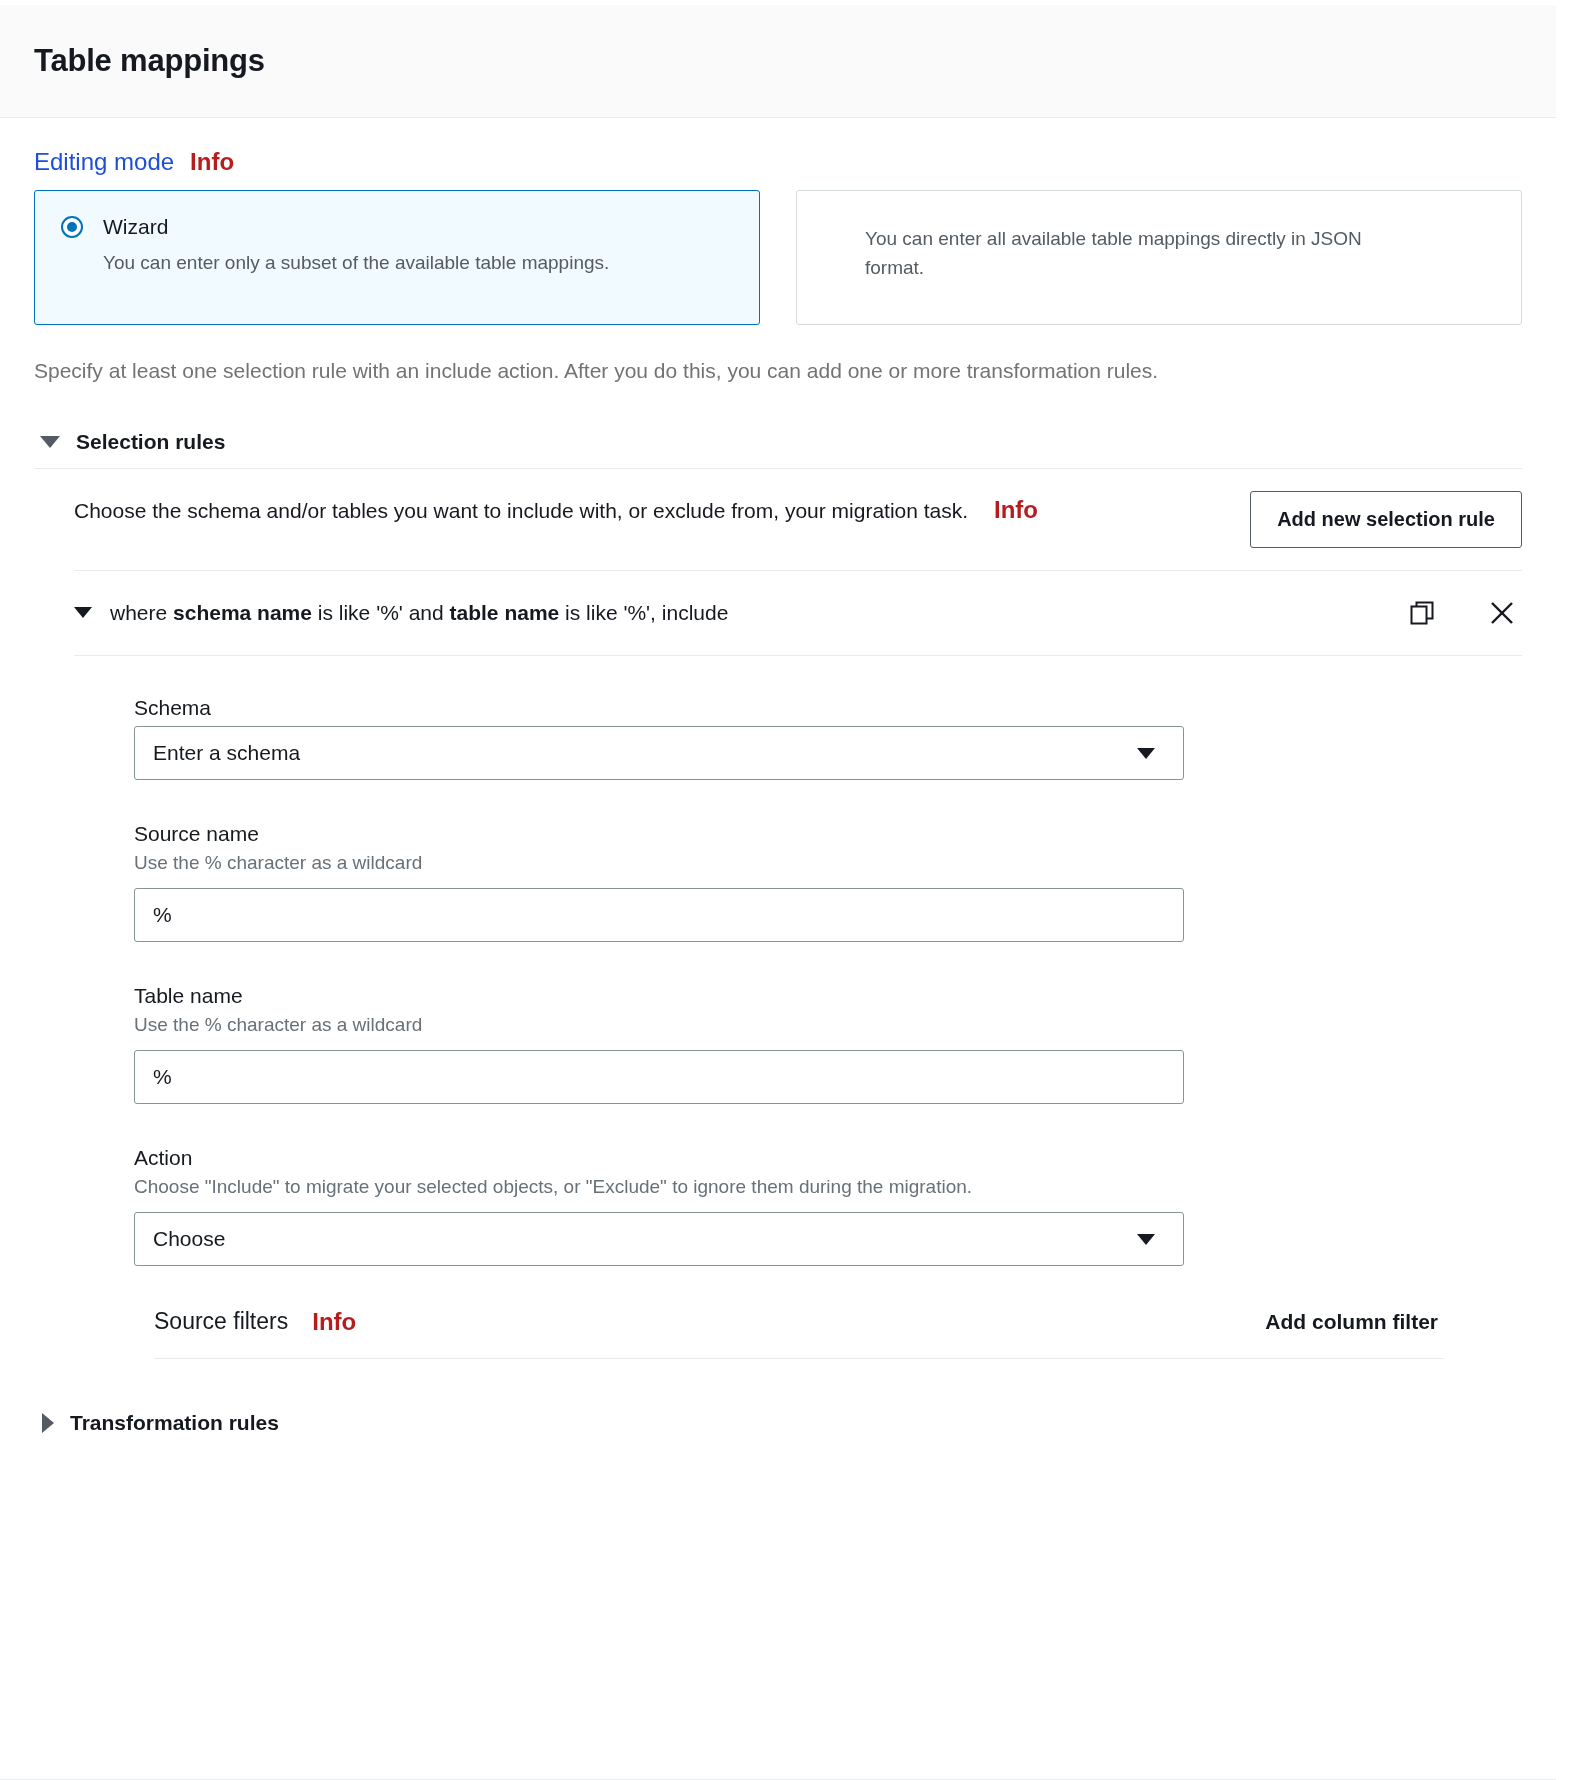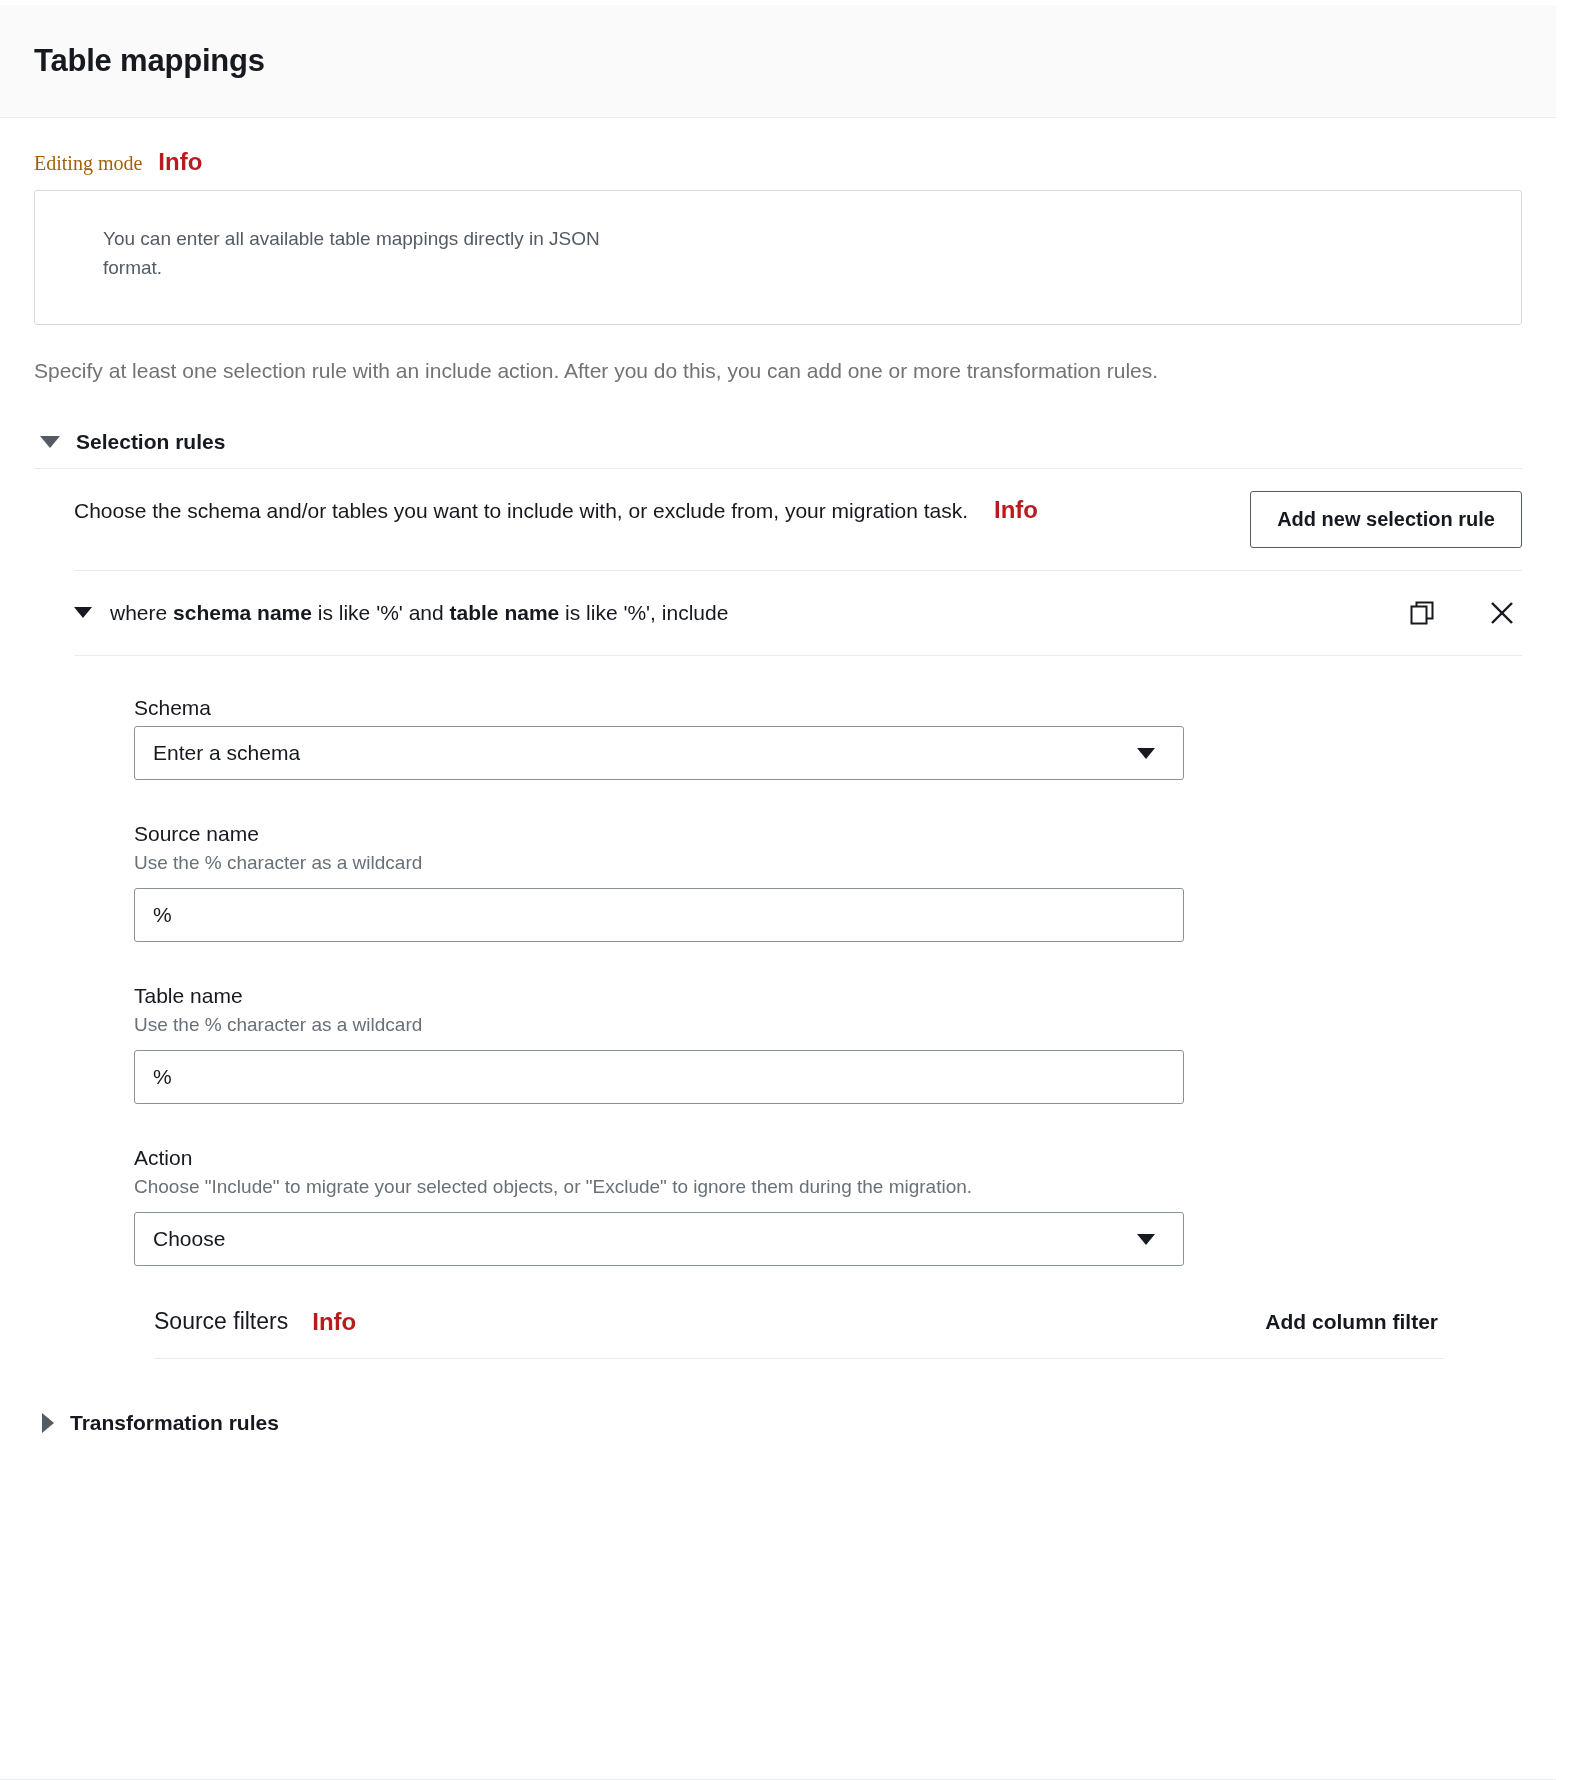--- a/index.html
+++ b/index.html
@@ -39,23 +39,22 @@
   .body-area {
     padding: 30px 34px 0 34px;
   }
   .label-row {
     display: flex;
     align-items: baseline;
     gap: 16px;
     margin-bottom: 14px;
   }
   .field-label {
-    font-size: 20px;
-    color: #a16207;
-    font-family: Liberation Serif, serif;
+    font-size: 24px;
+    color: #1d4ed8;
   }
   .info-link {
     font-size: 24px;
     color: #b91c1c;
     font-weight: bold;
     text-decoration: none;
     cursor: pointer;
   }
   .radio-tiles {
     display: flex;
@@ -305,20 +304,27 @@
   </div>
 
   <div class="body-area">
 
     <div class="label-row">
       <span class="field-label">Editing mode</span>
       <span class="info-link">Info</span>
     </div>
 
     <div class="radio-tiles">
+      <div class="radio-tile selected">
+        <div class="radio-head">
+          <span class="radio-outer"></span>
+          <span class="radio-title">Wizard</span>
+        </div>
+        <div class="radio-desc">You can enter only a subset of the available table mappings.</div>
+      </div>
       <div class="radio-tile">
         <div class="radio-desc">You can enter all available table mappings directly in JSON format.</div>
       </div>
     </div>
 
     <div class="instruction">Specify at least one selection rule with an include action. After you do this, you can add one or more transformation rules.</div>
 
     <div class="section">
       <div class="section-header">
         <span class="caret-down"></span>

